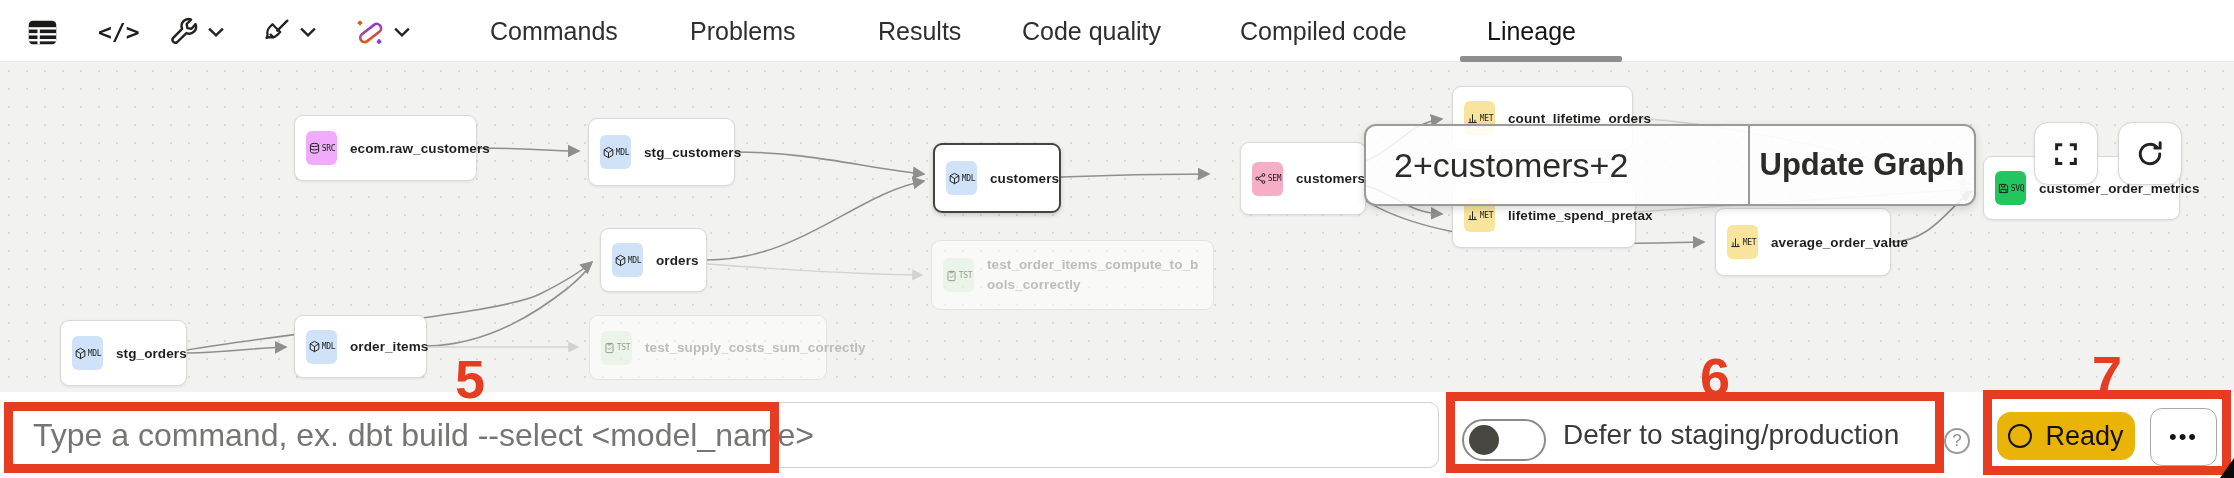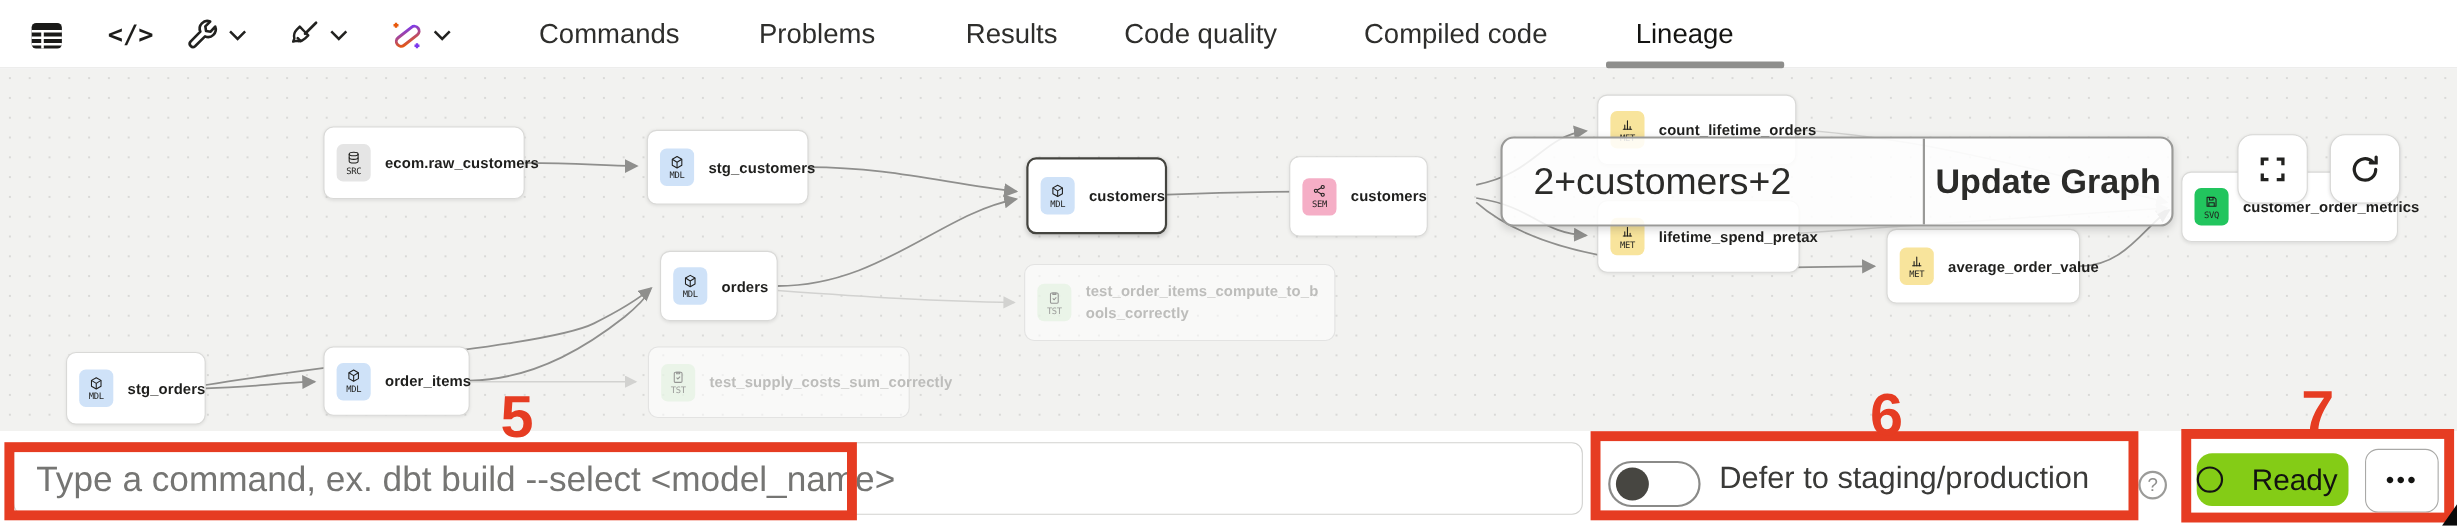--- a/index.html
+++ b/index.html
@@ -22,21 +22,21 @@
            background-image:radial-gradient(circle, #d9d9d7 1.1px, transparent 1.3px);
            background-size:18px 18px; overflow:hidden; }
   .edges { position:absolute; left:0; top:0; z-index:1; }
   .node { position:absolute; display:flex; align-items:center; gap:13px; padding-left:11px;
           background:#fff; border:1.5px solid #d9d9d7; border-radius:9px;
           box-shadow:0 1px 3px rgba(0,0,0,.08); z-index:2; cursor:pointer; }
   .node.selected { border:2px solid #44443f; box-shadow:0 2px 5px rgba(0,0,0,.18); }
   .node.faded { background:rgba(255,255,255,.55); border-color:rgba(170,170,168,.28); box-shadow:none; }
   .node.faded .nlabel { color:#bdbdbb; }
   .node.faded .badge { opacity:.45; }
-  .badge { width:31px; height:34px; border-radius:6px; display:flex; flex-direction:column;
+  .badge { width:31px; height:34px; border-radius:6px; display:flex; flex-direction:row;
            align-items:center; justify-content:center; gap:1px; flex:0 0 auto; }
   .badge svg { display:block; }
   .btype { font-family:"DejaVu Sans Mono", monospace; font-size:8px; letter-spacing:-.3px; color:#1f1f1d; }
   .nlabel { font-size:13.5px; color:#1f1f1d; white-space:nowrap; letter-spacing:.1px;font-weight:bold; }
   .nlabel.wrap { white-space:normal; word-break:break-all; max-width:214px; line-height:1.45; }
 
   .selector-overlay { position:absolute; left:1364px; top:62px; width:612px; height:82px;
            background:rgba(255,255,255,.86); border:2px solid #9a9a98; border-radius:12px;
            box-shadow:0 3px 8px rgba(0,0,0,.15); display:flex; z-index:5; }
   .selector-value { flex:0 0 382px; display:flex; align-items:center; padding-left:28px;
@@ -55,22 +55,22 @@
            color:#333; background:#fff; outline:none; font-family:"Liberation Sans", sans-serif; }
   .cmd-input::placeholder { color:#757573; opacity:1; }
   .toggle { position:absolute; left:1462px; top:27px; width:84px; height:42px; border:2px solid #8a8a88;
            border-radius:21px; background:#fff; cursor:pointer; }
   .knob { position:absolute; left:5px; top:4px; width:30px; height:30px; border-radius:50%; background:#474641; }
   .defer-label { position:absolute; left:1563px; top:0; height:86px; display:flex; align-items:center;
            font-size:28px; color:#3a3a38; }
   .help { position:absolute; left:1944px; top:36px; width:26px; height:26px; border:2px solid #9b9b99;
            border-radius:50%; color:#8e8e8c; font-size:17px; display:flex; align-items:center;
            justify-content:center; cursor:pointer; }
-  .ready { position:absolute; left:1997px; top:20px; width:138px; height:48px; background:#84cc16;
-           border-radius:14px; display:flex; align-items:center; justify-content:flex-start; gap:26px;
+  .ready { position:absolute; left:1997px; top:20px; width:138px; height:48px; background:#eab308;
+           border-radius:14px; display:flex; align-items:center; justify-content:center; gap:13px;
            cursor:pointer; }
   .ready .ring { width:24px; height:24px; border:2.5px solid #141414; border-radius:50%; }
   .ready .rlabel { font-size:27px; color:#121210; font-weight:500; }
   .dots-btn { position:absolute; left:2150px; top:16px; width:67px; height:58px; background:#fff;
            border:1.5px solid #a9a9a7; border-radius:12px; display:flex; align-items:center;
            justify-content:center; font-size:22px; letter-spacing:2px; color:#141412; cursor:pointer; }
 
   
   .annot { position:absolute; inset:0; z-index:50; pointer-events:none; }
   .abox { position:absolute; border:9px solid #e63c22; }
@@ -166,21 +166,21 @@
       </g>
       <g fill="none" stroke="#d2d2d0" stroke-width="1.4">
         <path d="M707,202 C790,208 850,212 922,213" marker-end="url(#arrf)"></path>
         <path d="M427,285 C480,285 530,285 578,285" marker-end="url(#arrf)"></path>
         <path d="M1636,150 C1750,142 1860,134 1970,127" marker-end="url(#arrf)"></path>
         <path d="M1633,56 C1760,64 1870,98 1970,122" marker-end="url(#arrf)"></path>
       </g>
     </svg>
 
     <div class="node" style="left:294px;top:53px;width:183px;height:66px">
-      <span class="badge" style="background:#e5e5e5">
+      <span class="badge" style="background:#f0abfc">
         <svg width="13" height="13" viewBox="0 0 24 24" fill="none" stroke="#1f1f1d" stroke-width="1.8">
             <ellipse cx="12" cy="5.5" rx="7.5" ry="3"></ellipse>
             <path d="M4.5 5.5v6c0 1.7 3.4 3 7.5 3s7.5-1.3 7.5-3v-6"></path>
             <path d="M4.5 11.5v6c0 1.7 3.4 3 7.5 3s7.5-1.3 7.5-3v-6"></path>
           </svg>
         <span class="btype">SRC</span>
       </span>
       <span class="nlabel">ecom.raw_customers</span>
     </div>
 
@@ -256,21 +256,21 @@
         <svg width="13" height="13" viewBox="0 0 24 24" fill="none" stroke="#1f1f1d" stroke-width="1.8">
             <rect x="5.5" y="4.5" width="13" height="17" rx="2"></rect>
             <path d="M9.5 4.5h5v2.5h-5z"></path>
             <path d="M9.3 13.5l2.2 2.2 3.8-3.8"></path>
           </svg>
         <span class="btype">TST</span>
       </span>
       <span class="nlabel">test_supply_costs_sum_correctly</span>
     </div>
 
-    <div class="node" style="left:1172px;top:80px;width:126px;height:73px">
+    <div class="node" style="left:1240px;top:80px;width:126px;height:73px">
       <span class="badge" style="background:#f5aec6">
         <svg width="13" height="13" viewBox="0 0 24 24" fill="none" stroke="#1f1f1d" stroke-width="1.8">
             <circle cx="6" cy="12" r="2.6"></circle>
             <circle cx="17.5" cy="5.5" r="2.6"></circle>
             <circle cx="17.5" cy="18.5" r="2.6"></circle>
             <path d="M8.4 10.7l6.7-3.9M8.4 13.3l6.7 3.9"></path>
           </svg>
         <span class="btype">SEM</span>
       </span>
       <span class="nlabel">customers</span>

